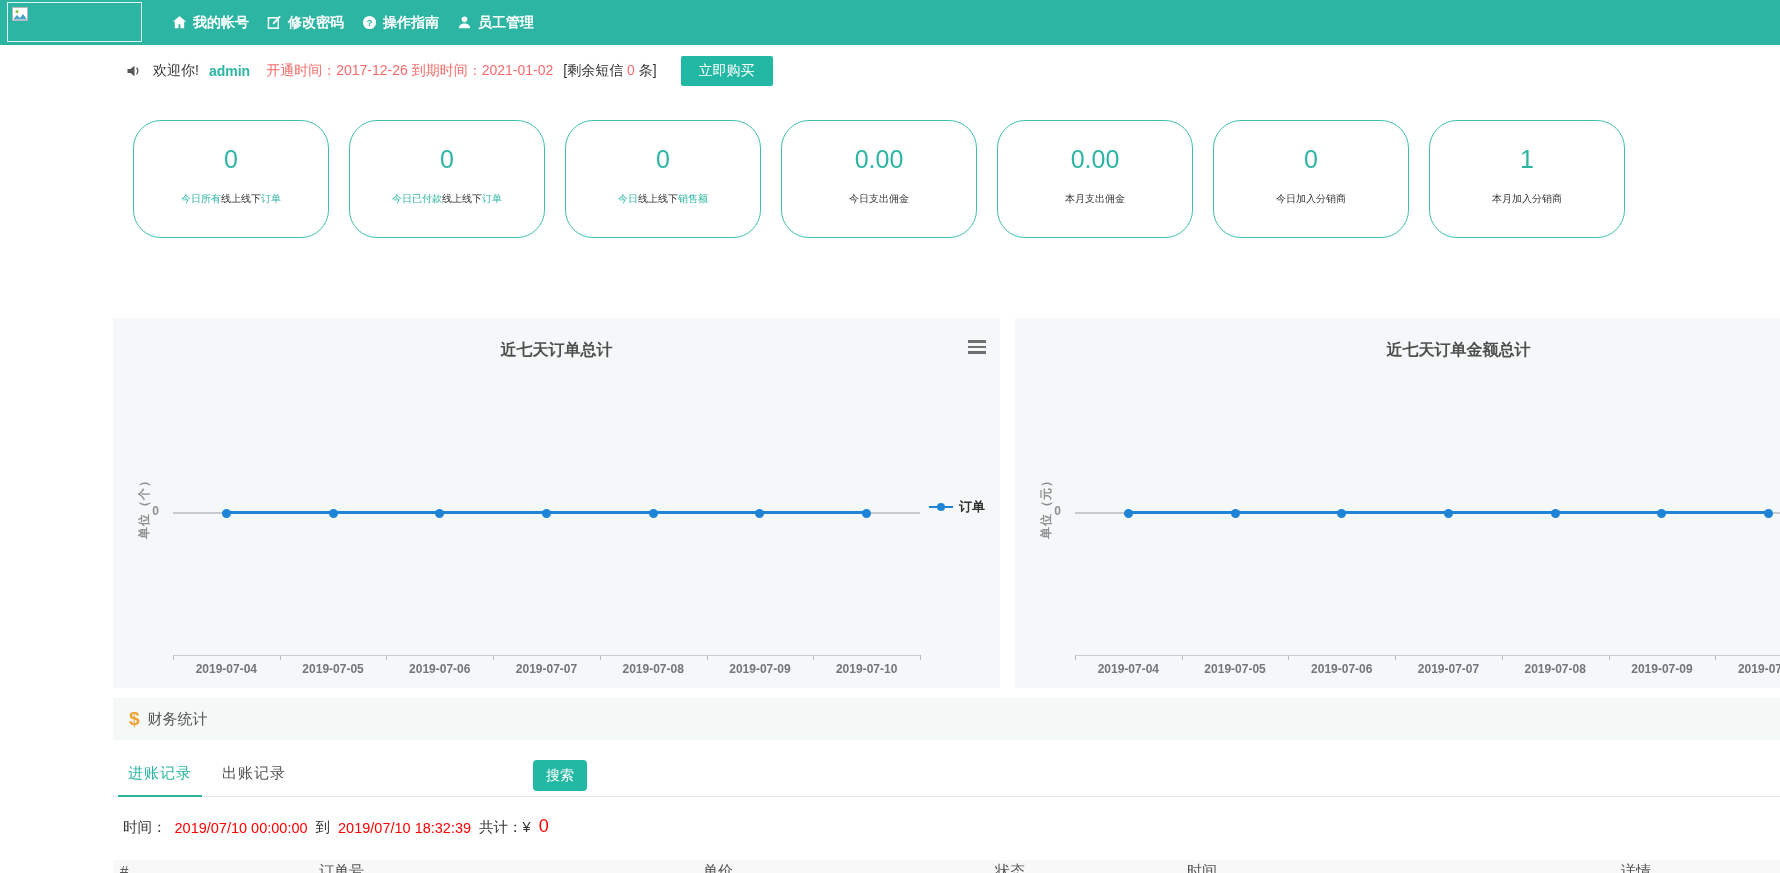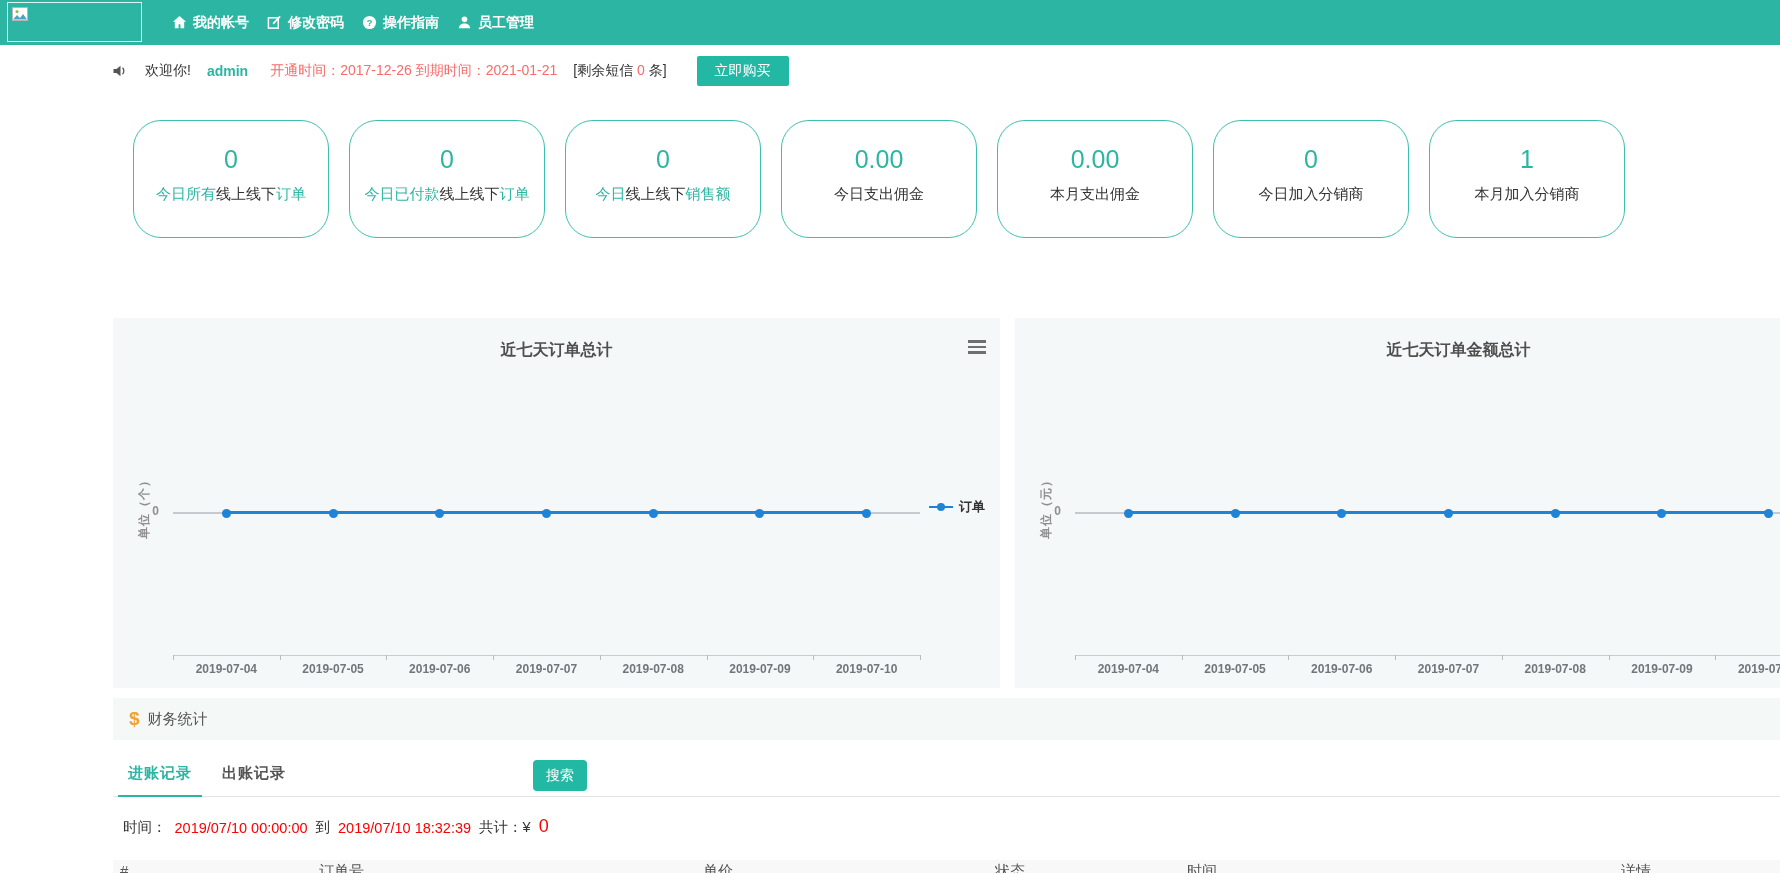--- a/index.html
+++ b/index.html
@@ -14,36 +14,36 @@
   .topnav{position:absolute;left:172px;top:0;height:45px;display:flex;align-items:center;gap:18px;}
   .topnav-item{display:flex;align-items:center;gap:6px;color:#fff;font-weight:bold;
     font-size:14px;cursor:pointer;white-space:nowrap;}
 
   
   .sidebar{position:absolute;left:0;top:45px;width:113px;height:828px;background:#2bb5a2;padding-top:11px;box-sizing:border-box;}
   .side-item{height:49px;line-height:49px;text-align:center;color:#fff;font-size:13px;
     border-bottom:1px solid rgba(255,255,255,.22);cursor:pointer;white-space:nowrap;}
 
   
-  .welcome-row{position:absolute;left:99px;top:45px;width:1667px;height:52px;display:flex;
-    align-items:center;padding-left:12px;box-sizing:border-box;gap:16px;font-size:14px;}
+  .welcome-row{position:absolute;left:113px;top:45px;width:1667px;height:52px;display:flex;
+    align-items:center;padding-left:12px;box-sizing:border-box;gap:10px;font-size:14px;}
   .greeting{color:#333;}
   .username{color:#2bb5a2;font-weight:bold;margin-right:6px;}
   .period{color:#f96a6a;}
   .sms{color:#333;}
   .sms .cnt{color:#f96a6a;}
   .buy-btn{margin-left:14px;background:#23b8a3;color:#fff;border:none;font-size:14px;
     padding:6px 18px;cursor:pointer;border-radius:2px;}
 
   
   .cards-row{position:absolute;left:133px;top:120px;height:120px;display:flex;gap:20px;}
   .stat-card{width:196px;min-width:196px;height:118px;border:1px solid #3cc0ad;border-radius:28px;
     background:#fff;text-align:center;box-sizing:border-box;}
   .card-value{margin-top:24px;font-size:25px;color:#2cb5a2;}
-  .card-label{margin-top:11px;font-size:15px;color:#333;white-space:nowrap;}
+  .card-label{margin-top:18px;font-size:10px;color:#333;white-space:nowrap;}
   .card-label .tl{color:#2cb5a2;}
   .card-label .dk{color:#333;}
 
   
   .filter-band{position:absolute;left:113px;top:250px;width:1667px;height:53px;background:#f6f9f9;
     display:flex;align-items:center;padding-left:20px;box-sizing:border-box;font-size:14px;color:#333;}
   .select{width:106px;height:30px;border:1px solid #999;background:#fff;margin-left:8px;
     display:flex;align-items:center;justify-content:space-between;padding:0 7px;box-sizing:border-box;
     font-size:13px;color:#222;cursor:pointer;}
   .select .arrow{font-size:9px;color:#222;}
@@ -79,21 +79,21 @@
     border-radius:50%;background:#1f83d6;}
 
   
   .finance-band{position:absolute;left:113px;top:698px;width:1667px;height:42px;background:#f4f8f7;
     display:flex;align-items:center;padding-left:16px;box-sizing:border-box;gap:8px;}
   .dollar{color:#f0a232;font-weight:bold;font-size:19px;}
   .finance-title{color:#555;font-size:15px;}
 
   .tabs-row{position:absolute;left:113px;top:750px;width:1667px;height:47px;border-bottom:1px solid #e2e6e6;box-sizing:border-box;}
   .tab{position:absolute;top:0;height:45px;line-height:45px;font-size:15px;letter-spacing:1px;
-    padding:0 10px;cursor:pointer;color:#555;font-weight:bold;}
+    padding:0 10px;cursor:pointer;color:#555;}
   .tab.active{color:#2bb5a2;border-bottom:2px solid #2bb5a2;}
   .tab.t1{left:5px;}
   .tab.t2{left:99px;}
   .date-group{position:absolute;left:182px;top:7px;height:36px;display:flex;}
   .addon{width:30px;height:36px;box-sizing:border-box;background:#eee;border:1px solid #c9c9c9;
     display:flex;align-items:center;justify-content:center;cursor:pointer;}
   .date-input{width:188px;height:36px;box-sizing:border-box;border:1px solid #c9c9c9;border-left:none;
     padding:0 10px;font-size:14px;color:#555;font-family:"Liberation Sans",sans-serif;outline:none;}
   .search-btn{position:absolute;left:420px;top:10px;width:54px;height:31px;background:#23b8a3;
     color:#fff;border:none;border-radius:4px;font-size:14px;cursor:pointer;}
@@ -151,21 +151,21 @@
   </div>
 
 
   <div class="welcome-row">
     <svg width="18" height="16" viewBox="0 0 16 16">
       <path d="M1.5 6v4h3l4 3.2V2.8L4.5 6z" fill="#555"></path>
       <path d="M10.5 4.8c1.8 1.6 1.8 4.8 0 6.4" stroke="#555" stroke-width="1.3" fill="none"></path>
     </svg>
     <span class="greeting">欢迎你!</span>
     <span class="username">admin</span>
-    <span class="period">开通时间：2017-12-26 到期时间：2021-01-21</span>
+    <span class="period">开通时间：2017-12-26 到期时间：2021-01-02</span>
     <span class="sms">
       <span>[剩余短信</span>
       <span class="cnt">0</span>
       <span>条]</span>
     </span>
     <button class="buy-btn">立即购买</button>
   </div>
 
   <div class="cards-row">
     <div class="stat-card">

